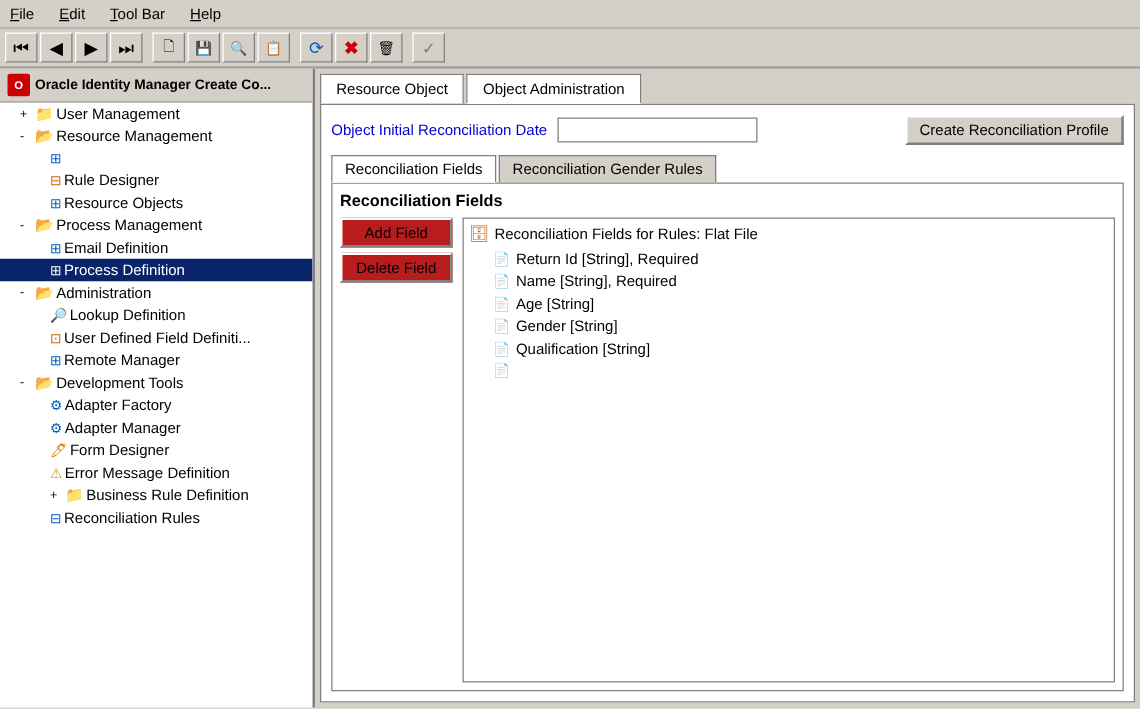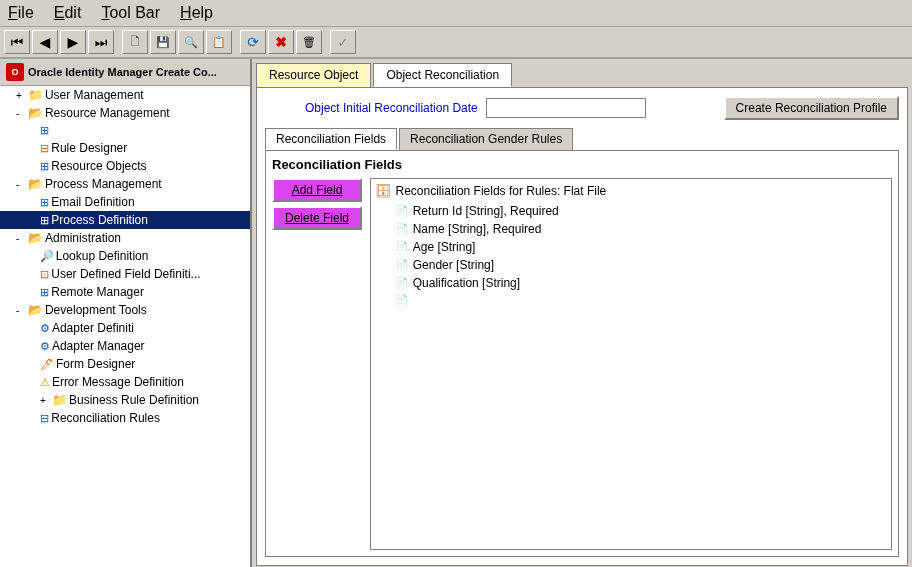--- a/index.html
+++ b/index.html
@@ -16,21 +16,21 @@
     .menu-bar {
       background: #d4d0c8;
       padding: 2px 4px;
       display: flex;
       gap: 12px;
       border-bottom: 1px solid #a0a0a0;
     }
     .menu-item {
       cursor: pointer;
       padding: 2px 4px;
-      font-size: 16px;
+      font-size: 12px;
     }
     .menu-item span { text-decoration: underline; }
 
     
     .toolbar {
       background: #d4d0c8;
       padding: 3px 4px;
       display: flex;
       gap: 2px;
       border-bottom: 2px solid #a0a0a0;
@@ -107,21 +107,21 @@
     }
 
     
     .top-tabs {
       display: flex;
       gap: 0;
       margin-bottom: 0;
     }
     .top-tab {
       padding: 4px 12px;
-      background: #fef9c3;
+      background: #ffffff;
       border: 1px solid #808080;
       border-bottom: none;
       cursor: pointer;
       font-size: 12px;
       margin-right: 2px;
     }
     .top-tab.active {
       background: #ffffff;
       border-bottom: 1px solid #ffffff;
       z-index: 2;
@@ -138,21 +138,20 @@
       padding: 8px;
     }
 
     
     .date-row {
       display: flex;
       align-items: center;
       gap: 8px;
       margin-bottom: 8px;
       justify-content: space-between;
-      margin-left: 40px;
     }
     .date-label {
       color: #0000cc;
       font-size: 12px;
       font-weight: normal;
     }
     .date-input {
       border: 1px solid #808080;
       background: white;
       width: 160px;
@@ -216,31 +215,30 @@
     }
 
     
     .buttons-col {
       display: flex;
       flex-direction: column;
       gap: 4px;
       width: 90px;
     }
     .field-btn {
-      background: #d946ef;
+      background: #b91c1c;
       border: 2px solid;
       border-top-color: #ffffff;
       border-left-color: #ffffff;
       border-bottom-color: #808080;
       border-right-color: #808080;
       padding: 3px 6px;
       font-size: 12px;
       cursor: pointer;
       text-align: center;
-      text-decoration: underline;
     }
 
     
     .fields-tree {
       border: 1px solid #808080;
       background: #ffffff;
       flex: 1;
       padding: 4px;
       overflow-y: auto;
     }
@@ -368,21 +366,21 @@
       <span>Remote Manager</span>
     </div>
 
     <div class="tree-node tree-indent-1">
       <span class="expand-icon">-</span>
       <span style="color:#c8a000;">📂</span>
       <span>Development Tools</span>
     </div>
     <div class="tree-node tree-indent-3">
       <span style="color:#0060c0; font-size:11px;">⚙</span>
-      <span>Adapter Definiti</span>
+      <span>Adapter Factory</span>
     </div>
     <div class="tree-node tree-indent-3">
       <span style="color:#0060c0; font-size:11px;">⚙</span>
       <span>Adapter Manager</span>
     </div>
     <div class="tree-node tree-indent-3">
       <span style="color:#cc6600; font-size:11px;">🖊</span>
       <span>Form Designer</span>
     </div>
     <div class="tree-node tree-indent-3">
@@ -400,21 +398,21 @@
     </div>
   </div>
 
   <div class="right-panel">
 
     <div class="top-tabs">
       <div class="top-tab">
         <span>Resource Object</span>
       </div>
       <div class="top-tab active">
-        <span>Object Reconciliation</span>
+        <span>Object Administration</span>
       </div>
     </div>
 
     <div class="content-area">
 
       <div class="date-row">
         <label class="date-label">Object Initial Reconciliation Date</label>
         <input class="date-input" type="text" value="" style="">
         <button class="create-profile-btn">Create Reconciliation Profile</button>
       </div>

